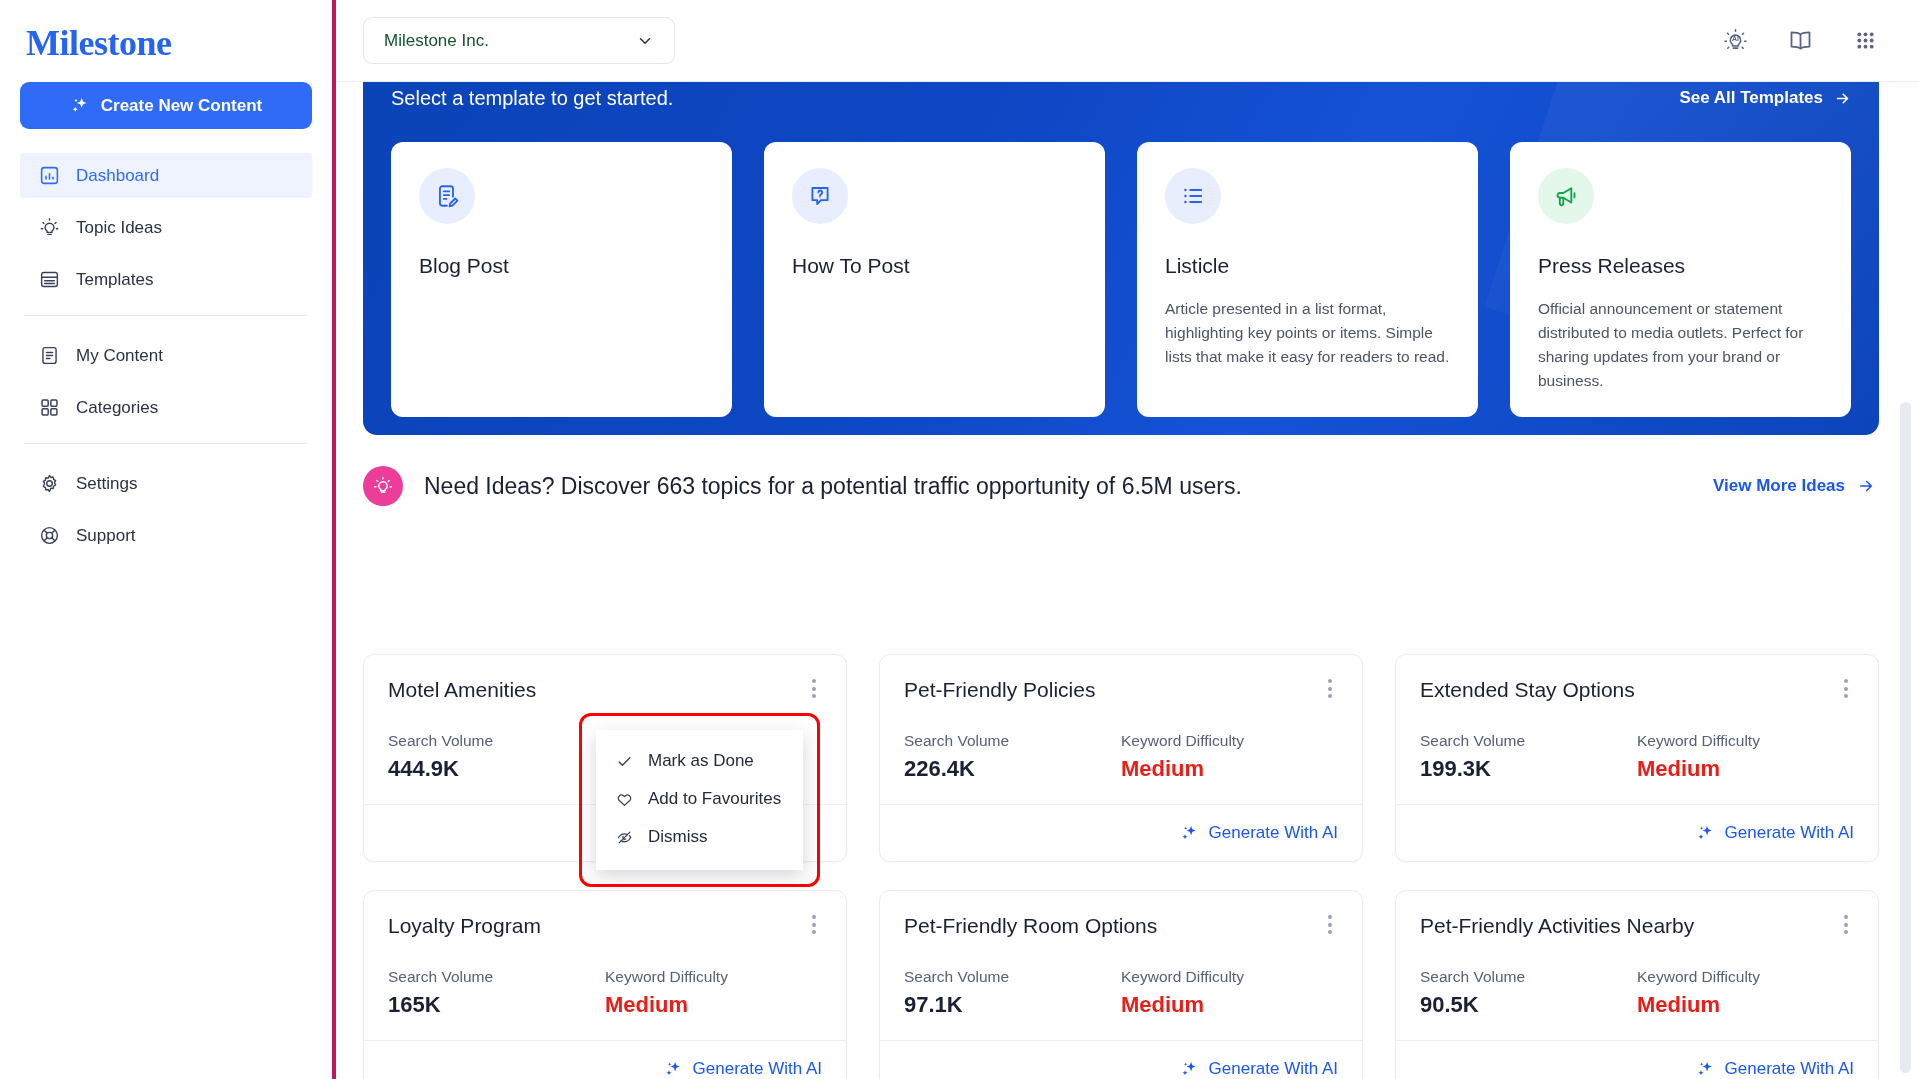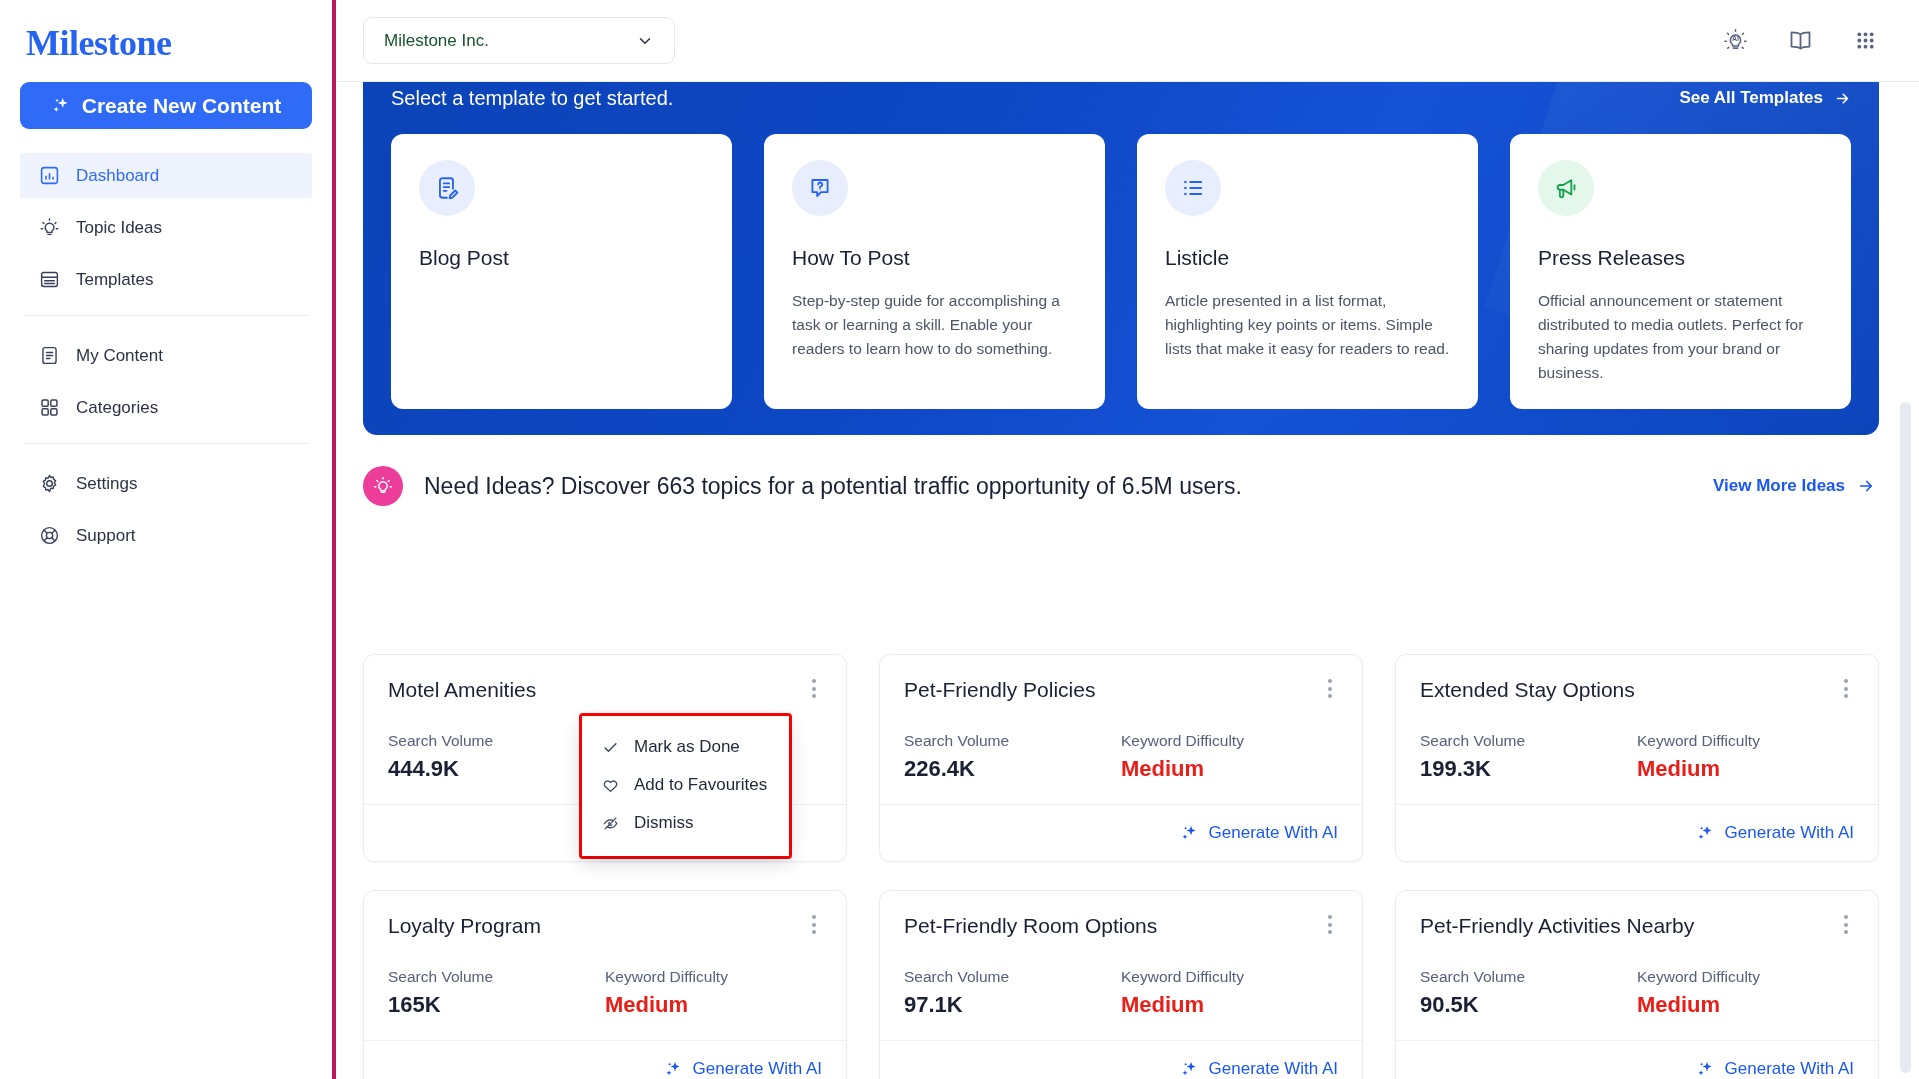--- a/index.html
+++ b/index.html
@@ -25,21 +25,21 @@
     font-family: "Liberation Serif", serif;
     font-size: 36px; font-weight: 700;
     color: #2563f0; letter-spacing: -0.5px;
     padding: 22px 0 4px 6px;
   }
   .create-btn {
     display: flex; align-items: center; justify-content: center; gap: 11px;
     height: 47px; margin: 14px 0 0 0;
     background: #2f6bf6; color: #fff;
     border-radius: 9px; border: none;
-    font-size: 21px; font-weight: 700;
+    font-size: 17px; font-weight: 700;
     cursor: pointer; width: 100%;
     font-family: "Liberation Sans", sans-serif;
   }
   .nav { margin-top: 24px; }
   .nav-item {
     display: flex; align-items: center; gap: 16px;
     height: 45px; padding: 0 18px;
     border-radius: 3px; margin-bottom: 7px;
     font-size: 17px; color: #2b3245; cursor: pointer;
   }
@@ -79,21 +79,21 @@
     content:""; position:absolute; right:-80px; top:-120px; width:420px; height:420px;
     background: linear-gradient(135deg, rgba(255,255,255,.06), rgba(255,255,255,0));
     transform: rotate(18deg);
   }
   .tpl-head {
     display: flex; align-items: flex-end; justify-content: space-between;
     height: 26px; position: relative; z-index: 2;
   }
   .tpl-head h2 { font-size: 20px; color: #fff; font-weight: 400; line-height: 20px; }
   .see-all { font-size: 17px; color: #fff; font-weight: 700; display: flex; align-items: center; gap: 11px; cursor: pointer; line-height: 20px; }
-  .tpl-cards { display: flex; gap: 32px; margin-top: 26px; position: relative; z-index: 2; }
+  .tpl-cards { display: flex; gap: 32px; margin-top: 34px; position: relative; z-index: 2; }
   .tpl-card {
     flex: 1; background: #fff; border-radius: 12px;
     padding: 26px 28px 24px 28px; min-height: 266px; cursor: pointer;
   }
   .tpl-ico {
     width: 56px; height: 56px; border-radius: 50%;
     background: #e8eefd; display: flex; align-items: center; justify-content: center;
     margin-bottom: 30px;
   }
   .tpl-ico.green { background: #e3f7ea; }
@@ -140,22 +140,22 @@
     border-top: 1px solid #edeff4; height: 57px;
     display: flex; align-items: center; justify-content: flex-end;
     padding-right: 24px;
   }
   .gen-ai { display: flex; align-items: center; gap: 10px; color: #1a56f0; font-size: 17px; font-weight: 400; cursor: pointer; }
 
   
   .menu-wrap { position: absolute; top: 58px; left: 215px; z-index: 40; }
   .menu-outline {
     border: 3px solid #ff0000;
-    padding: 0;
-    border-radius: 4px;
+    padding: 14px;
+    border-radius: 12px;
   }
   .menu {
     background: #fff; min-width: 180px;
     box-shadow: 0 6px 18px rgba(20,28,52,.18);
     padding: 12px 0 14px 0;
   }
   .menu-item {
     display: flex; align-items: center; gap: 15px;
     padding: 9px 22px 9px 20px;
     font-size: 17px; color: #1f2838; cursor: pointer; white-space: nowrap;
@@ -341,21 +341,20 @@
 
           <div class="tpl-card">
             <div class="tpl-ico">
               <svg width="26" height="26" viewBox="0 0 24 24" fill="none" stroke="#2563f0" stroke-width="1.7" stroke-linecap="round" stroke-linejoin="round">
                 <path d="M5 4.6h14v11.2H13L9.4 19.4v-3.6H5V4.6z"></path>
                 <path d="M10.4 8.7a1.8 1.8 0 1 1 2.4 1.7c-.5.2-.8.6-.8 1.2v.3"></path>
                 <circle cx="12" cy="13.7" r=".55" fill="#2563f0" stroke="none"></circle>
               </svg>
             </div>
             <h3>How To Post</h3>
-            <p>Step-by-step guide for accomplishing a task or learning a skill. Enable your readers to learn how to do something.</p>
           </div>
 
           <div class="tpl-card">
             <div class="tpl-ico">
               <svg width="26" height="26" viewBox="0 0 24 24" fill="none" stroke="#2563f0" stroke-width="1.9" stroke-linecap="round">
                 <path d="M9.5 6.5h10M9.5 12h10M9.5 17.5h10"></path>
                 <circle cx="5" cy="6.5" r="1.1" fill="#2563f0" stroke="none"></circle>
                 <circle cx="5" cy="12" r="1.1" fill="#2563f0" stroke="none"></circle>
                 <circle cx="5" cy="17.5" r="1.1" fill="#2563f0" stroke="none"></circle>
               </svg>

